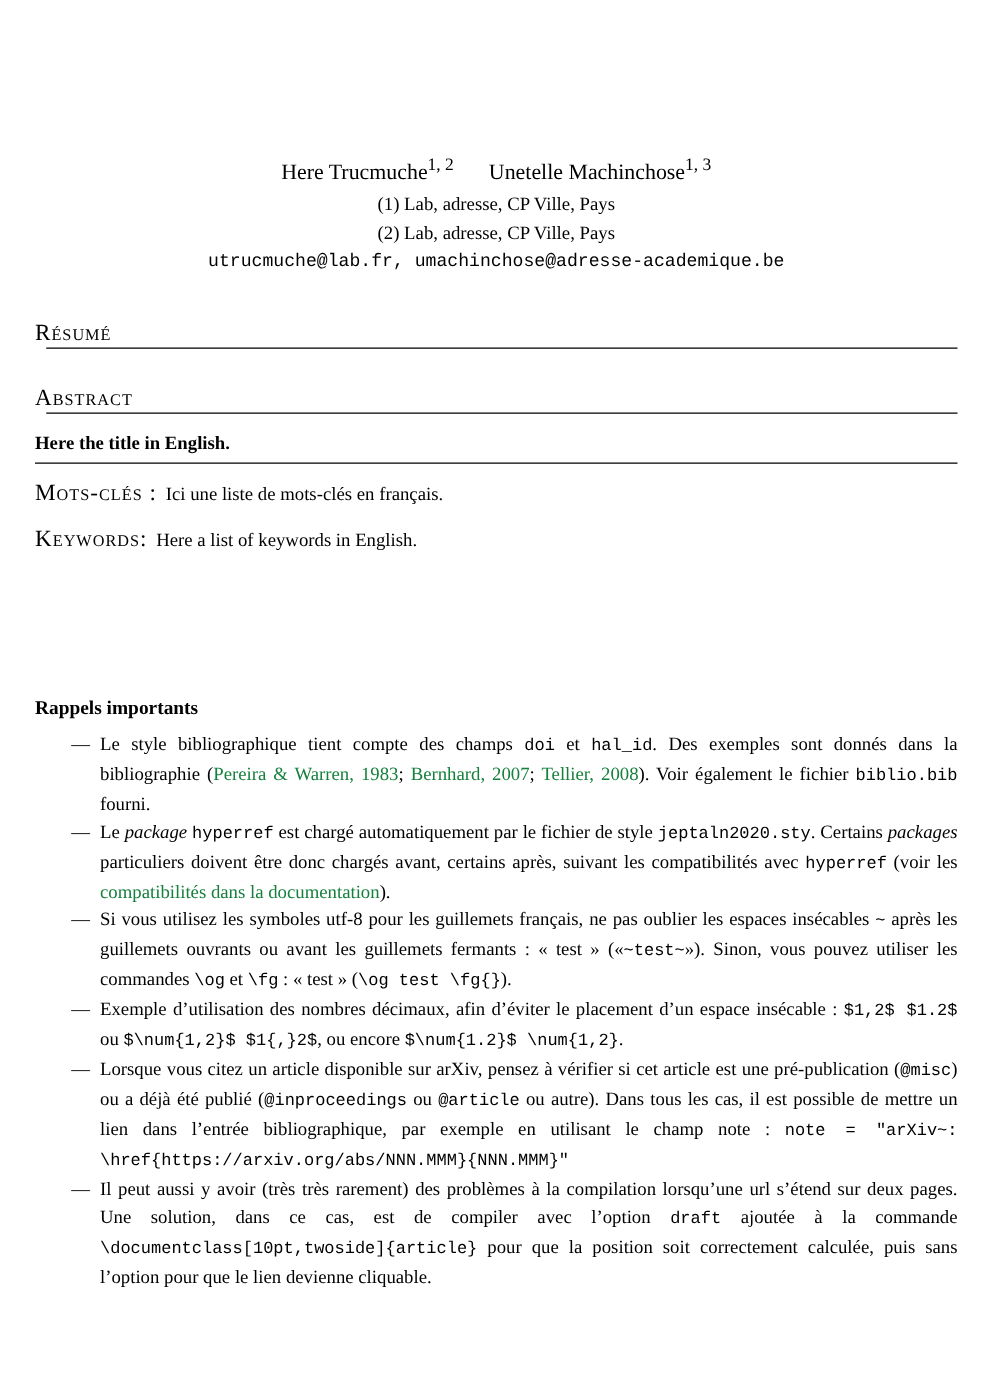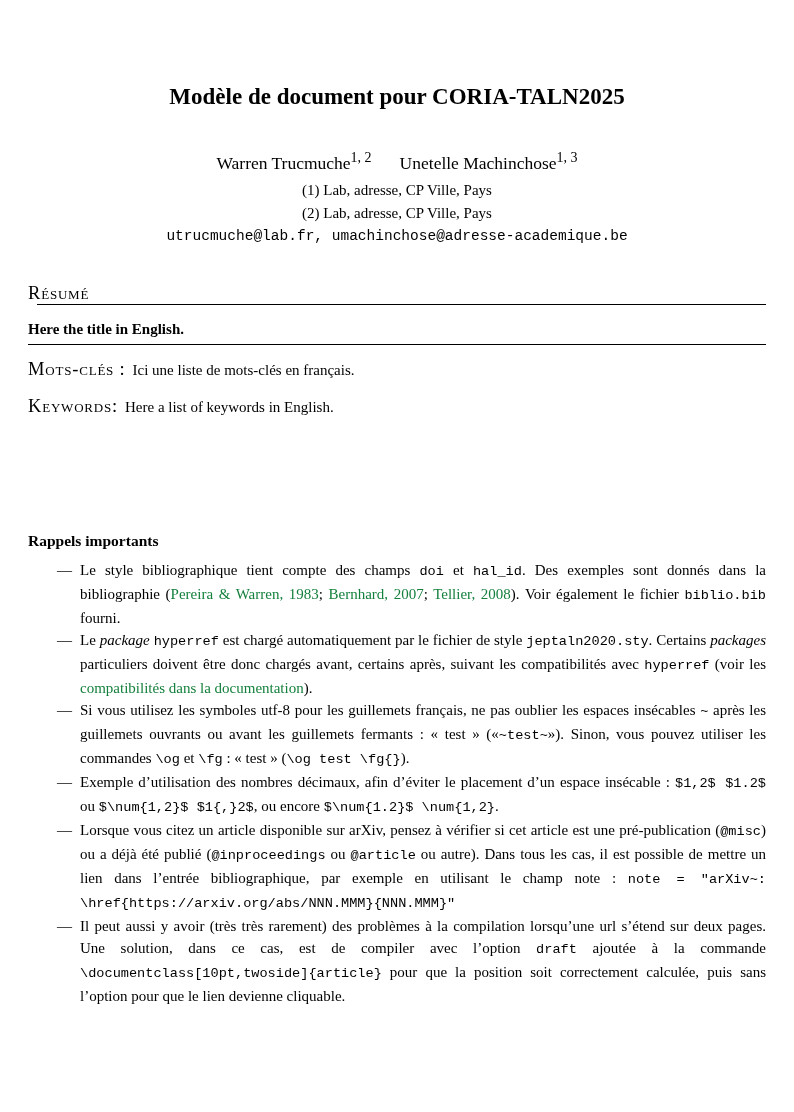--- a/index.html
+++ b/index.html
@@ -38,38 +38,41 @@
   .rappels-list .dash { position: absolute; left: 29px; top: 0; }
   .seg-code { font-family: "Liberation Mono", monospace; font-size: 13.6px; }
   .seg-cite, .seg-link { color: #15803d; }
   .seg-it { font-style: italic; }
 </style>
 </head>
 <body>
 
 <div class="page">
 
-  <h1 class="title">Modèle de document pour CORIA-TALN2025</h1>
 
   <div class="authors">
-    <span class="author"><span>Warren Trucmuche</span><sup>1, 2</sup></span><span class="author"><span>Unetelle Machinchose</span><sup>1, 3</sup></span>
+    <span class="author"><span>Here Trucmuche</span><sup>1, 2</sup></span><span class="author"><span>Unetelle Machinchose</span><sup>1, 3</sup></span>
   </div>
 
   <div class="affils">
     <div>(1) Lab, adresse, CP Ville, Pays</div>
     <div>(2) Lab, adresse, CP Ville, Pays</div>
   </div>
 
   <div class="emails">utrucmuche@lab.fr, umachinchose@adresse-academique.be</div>
 
   <div class="sec-row">
     <span class="sc-label">Résumé</span>
     <span class="rule-fill"></span>
   </div>
 
+  <div class="sec-row abstract-row">
+    <span class="sc-label">Abstract</span>
+    <span class="rule-fill"></span>
+  </div>
   <p class="abstract-title">Here the title in English.</p>
   <div class="rule-full"></div>
 
   <p class="kv-line">
     <span class="sc-label">Mots-clés :</span><span class="kv-text">Ici une liste de mots-clés en français.</span>
   </p>
   <p class="kv-line">
     <span class="sc-label">Keywords:</span><span class="kv-text">Here a list of keywords in English.</span>
   </p>
 

